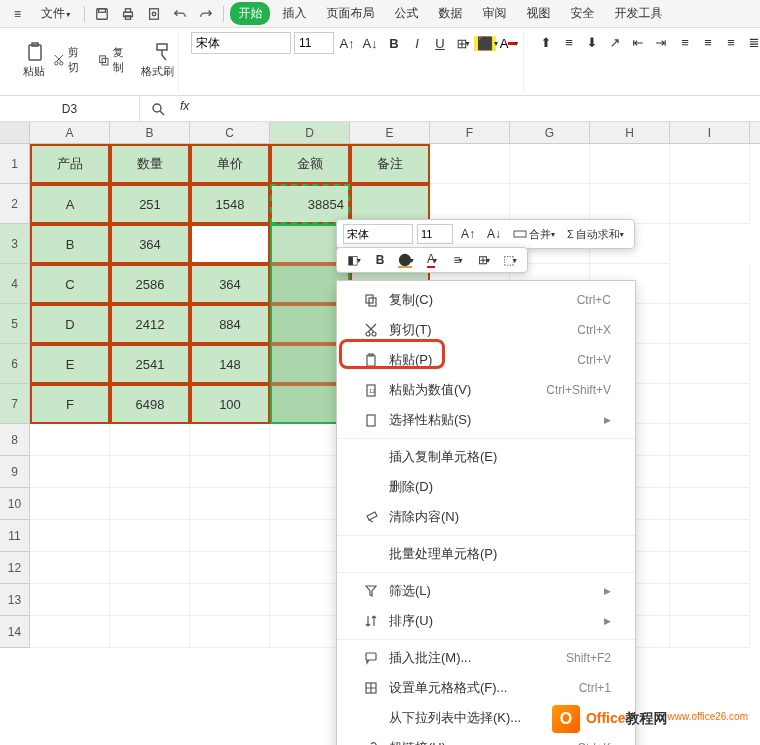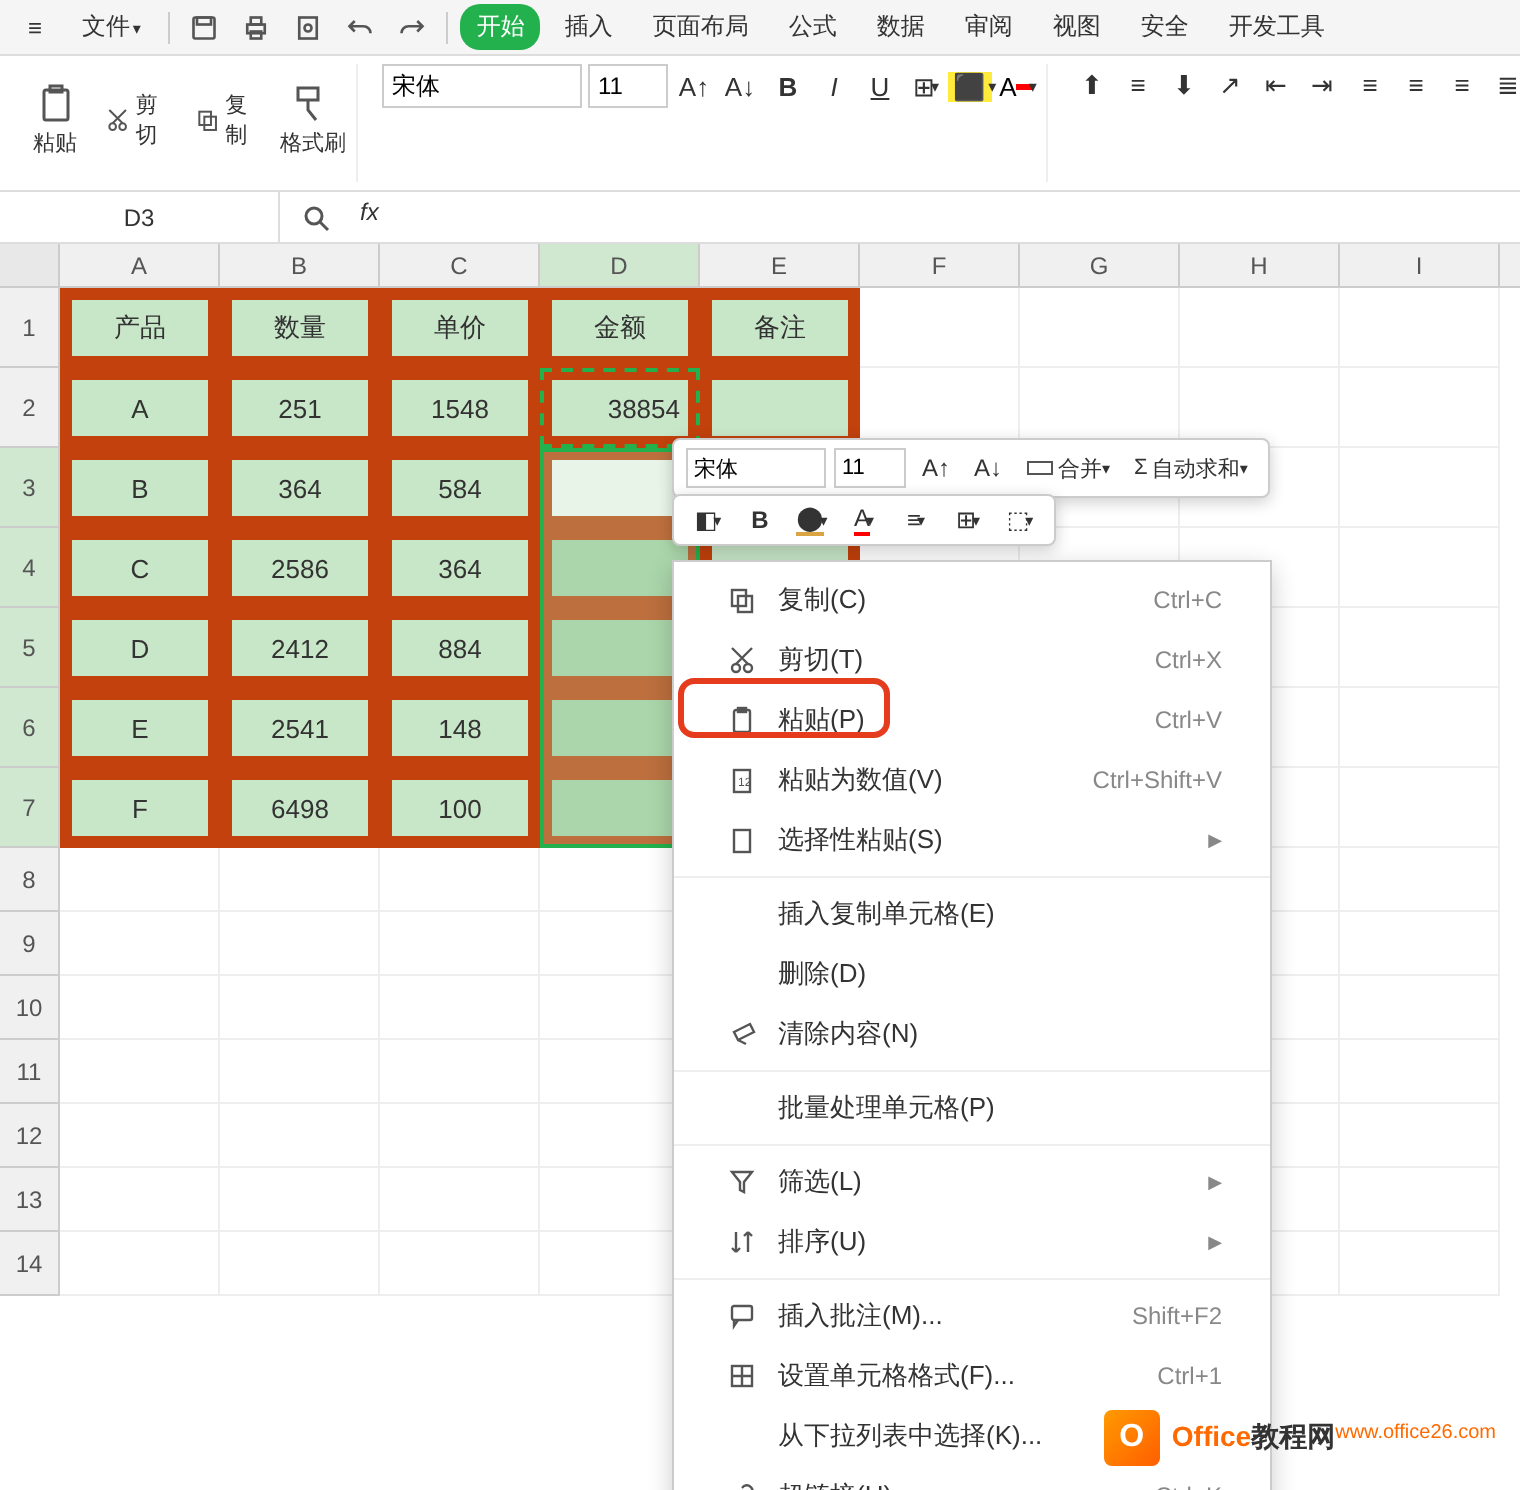--- a/index.html
+++ b/index.html
@@ -10,21 +10,21 @@
     .menu-item { padding: 3px 8px; cursor: pointer; }
     .menu-item.active { background: #22b14c; color: #fff; border-radius: 10px; }
     .menu-sep { width: 1px; height: 16px; background: #ccc; margin: 0 2px; }
     .qat-btn { width: 22px; height: 22px; display: flex; align-items: center; justify-content: center; cursor: pointer; }
     .qat-btn svg { width: 14px; height: 14px; }
     
     
     .ribbon { display: flex; height: 68px; background: #fff; border-bottom: 1px solid #ddd; padding: 4px 6px; gap: 8px; }
     .ribbon-group { display: flex; flex-direction: column; align-items: center; gap: 2px; padding: 0 4px; border-right: 1px solid #eee; }
     .ribbon-group:last-child { border-right: none; }
-    .big-btn { display: flex; flex-direction: column; align-items: center; justify-content: center; width: 40px; height: 56px; cursor: pointer; gap: 2px; font-size: 11px; }
+    .big-btn { display: flex; flex-direction: column; align-items: flex-end; justify-content: center; width: 40px; height: 56px; cursor: pointer; gap: 2px; font-size: 11px; }
     .big-btn svg { width: 20px; height: 20px; }
     .small-row { display: flex; align-items: center; gap: 3px; }
     .small-btn { display: flex; align-items: center; gap: 3px; padding: 2px 4px; cursor: pointer; font-size: 11px; }
     .small-btn svg { width: 14px; height: 14px; }
     .font-select { border: 1px solid #ccc; padding: 2px 4px; font-size: 12px; width: 100px; height: 22px; }
     .size-select { border: 1px solid #ccc; padding: 2px 4px; font-size: 12px; width: 40px; height: 22px; }
     .ribbon-cols { display: flex; gap: 4px; justify-content: flex-end; }
     .fmt-btn { width: 20px; height: 20px; display: flex; align-items: center; justify-content: center; cursor: pointer; font-size: 13px; }
     .dd { font-size: 8px; margin-left: -2px; }
     .numfmt-select { border: 1px solid #ccc; padding: 2px 4px; font-size: 12px; width: 60px; height: 22px; font-style: italic; }
@@ -39,21 +39,21 @@
     .grid-wrap { position: relative; }
     .col-headers { display: flex; height: 22px; background: #f0f0f0; border-bottom: 1px solid #ccc; }
     .corner { width: 30px; border-right: 1px solid #ccc; background: #e8e8e8; }
     .col-h { width: 80px; border-right: 1px solid #ccc; display: flex; align-items: center; justify-content: center; font-size: 12px; color: #555; }
     .col-h.sel { background: #d0e8d0; }
     .row { display: flex; height: 40px; }
     .row.short { height: 32px; }
     .row-h { width: 30px; border-right: 1px solid #ccc; border-bottom: 1px solid #ccc; background: #f0f0f0; display: flex; align-items: center; justify-content: center; font-size: 12px; color: #555; }
     .row-h.sel { background: #d0e8d0; }
     .cell { width: 80px; border-right: 1px solid #eee; border-bottom: 1px solid #eee; display: flex; align-items: center; justify-content: center; font-size: 13px; }
-    .cell.bordered { border: 6px solid #c2410c; background: #c8e6c8; }
+    .cell.bordered { border: 2px solid #c2410c; background: #c8e6c8; }
     .cell.header-cell { font-weight: normal; }
     
     
     .marquee { position: absolute; border: 2px dashed #22b14c; pointer-events: none; }
     .solid-sel { position: absolute; border: 2px solid #22b14c; pointer-events: none; background: rgba(180, 220, 180, 0.3); }
     
     
     .mini-toolbar { position: absolute; background: #fff; border: 1px solid #ccc; box-shadow: 0 2px 8px rgba(0,0,0,0.2); padding: 4px 6px; display: flex; align-items: center; gap: 4px; border-radius: 4px; }
     .mini-font { border: 1px solid #ccc; width: 70px; height: 20px; font-size: 11px; padding: 0 3px; }
     .mini-size { border: 1px solid #ccc; width: 36px; height: 20px; font-size: 11px; padding: 0 3px; }
@@ -290,21 +290,20 @@
     <div class="cell bordered"></div>
     <div class="cell"></div>
     <div class="cell"></div>
     <div class="cell"></div>
     <div class="cell"></div>
   </div>
   <div class="row">
     <div class="row-h sel">3</div>
     <div class="cell bordered">B</div>
     <div class="cell bordered">364</div>
-    <div class="cell bordered">584</div>
     <div class="cell bordered" style="background:#fff"></div>
     <div class="cell bordered"></div>
     <div class="cell"></div>
     <div class="cell"></div>
     <div class="cell"></div>
     <div class="cell"></div>
   </div>
   <div class="row">
     <div class="row-h sel">4</div>
     <div class="cell bordered">C</div>

